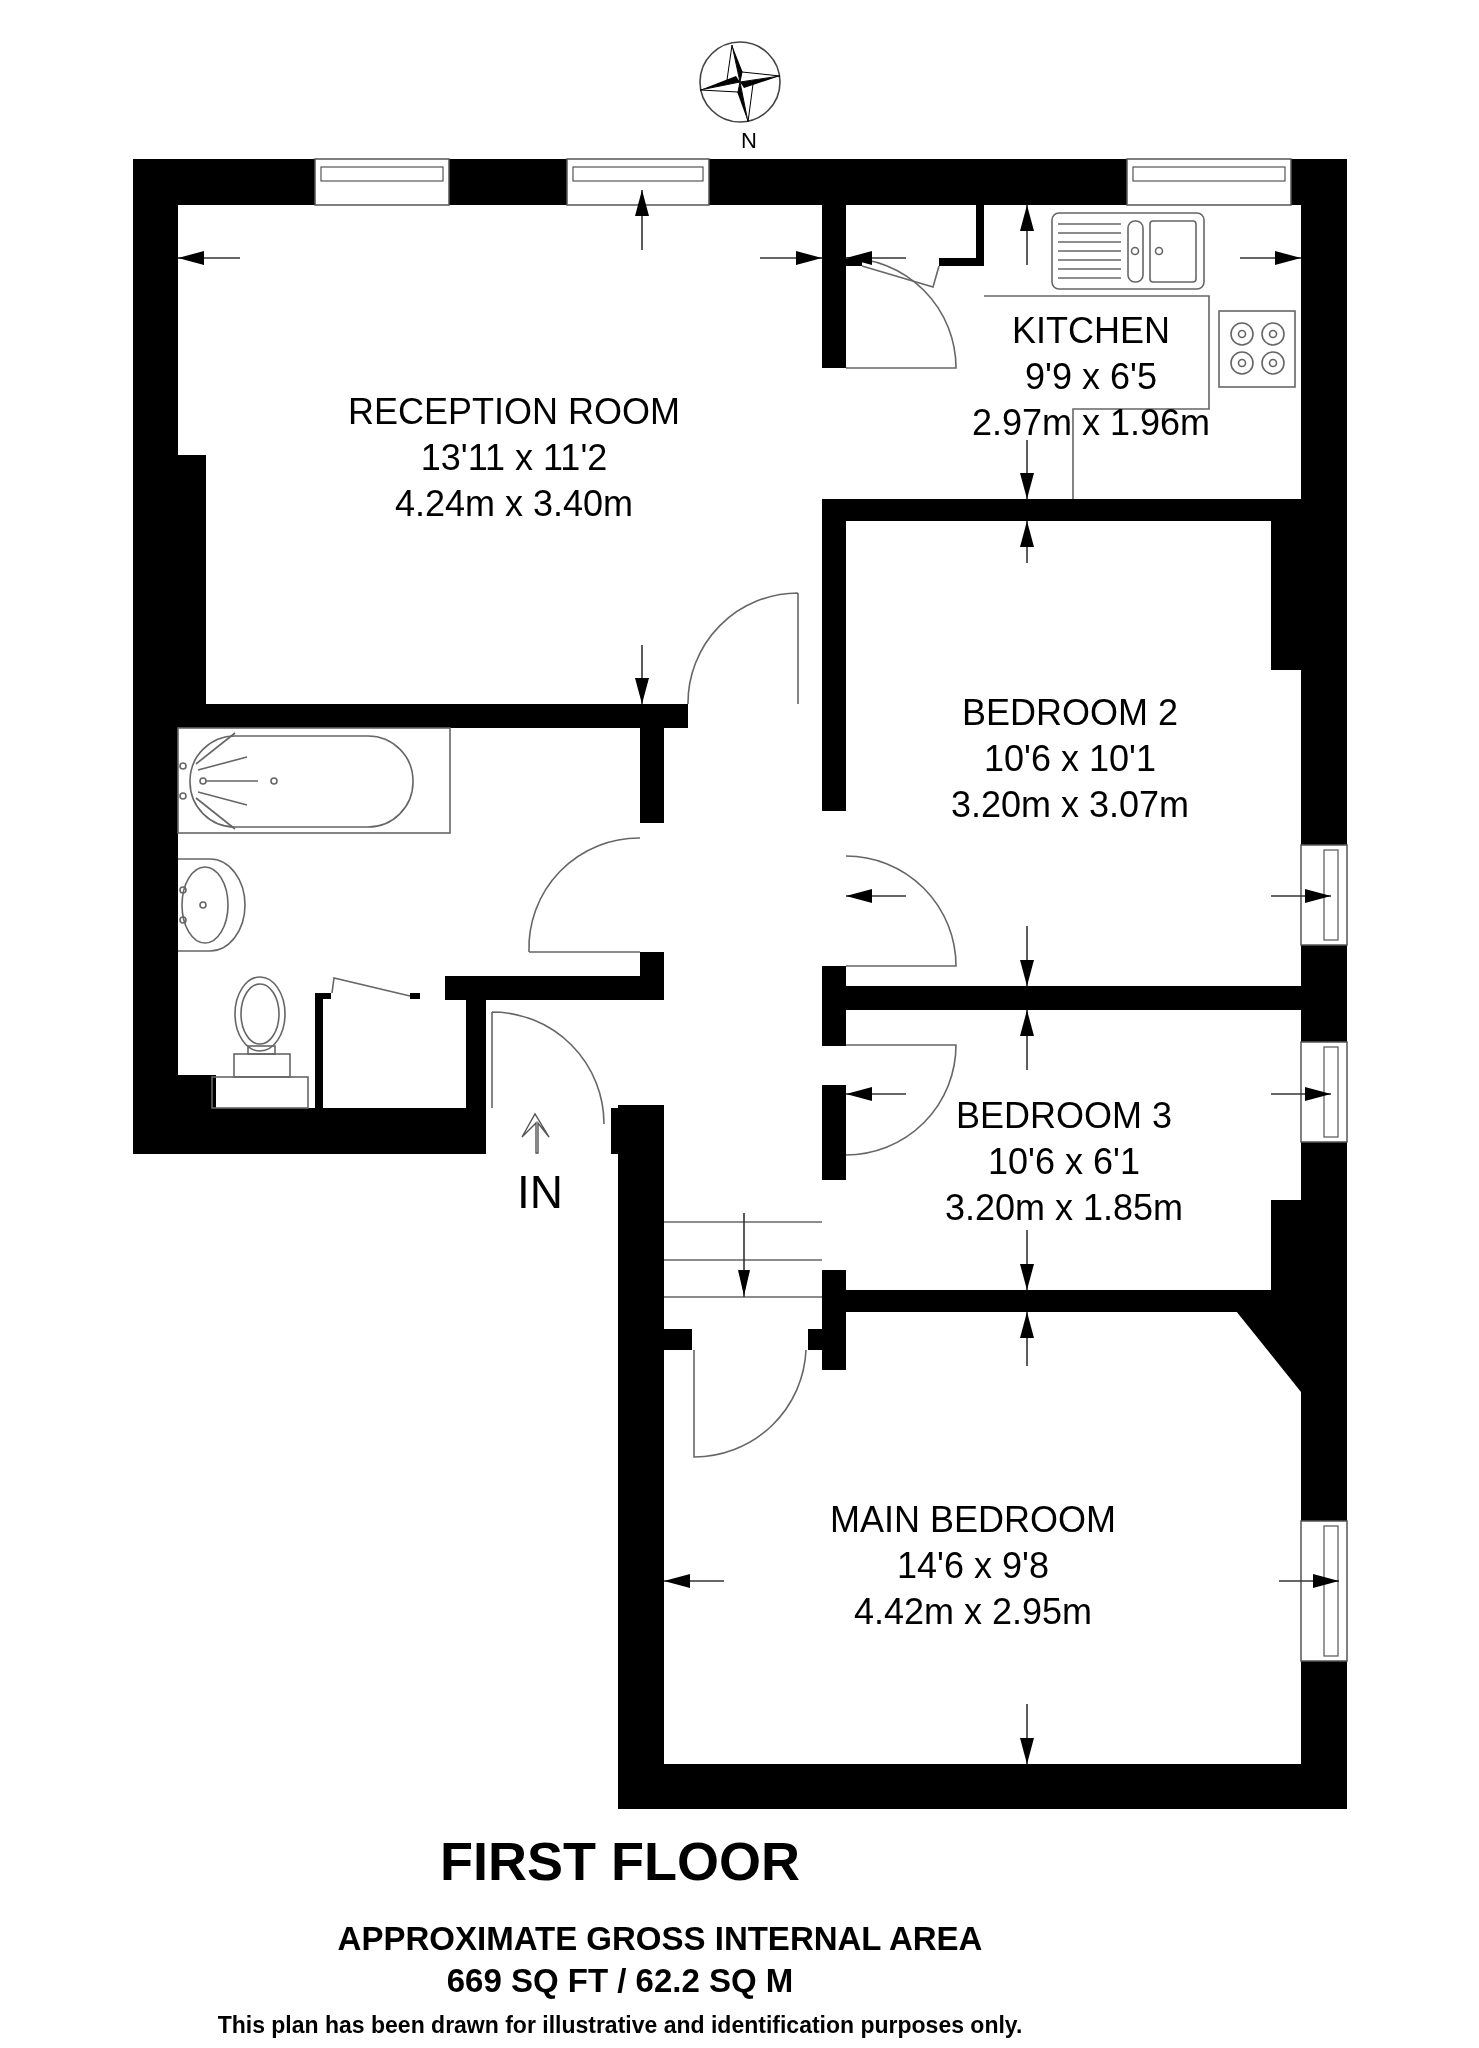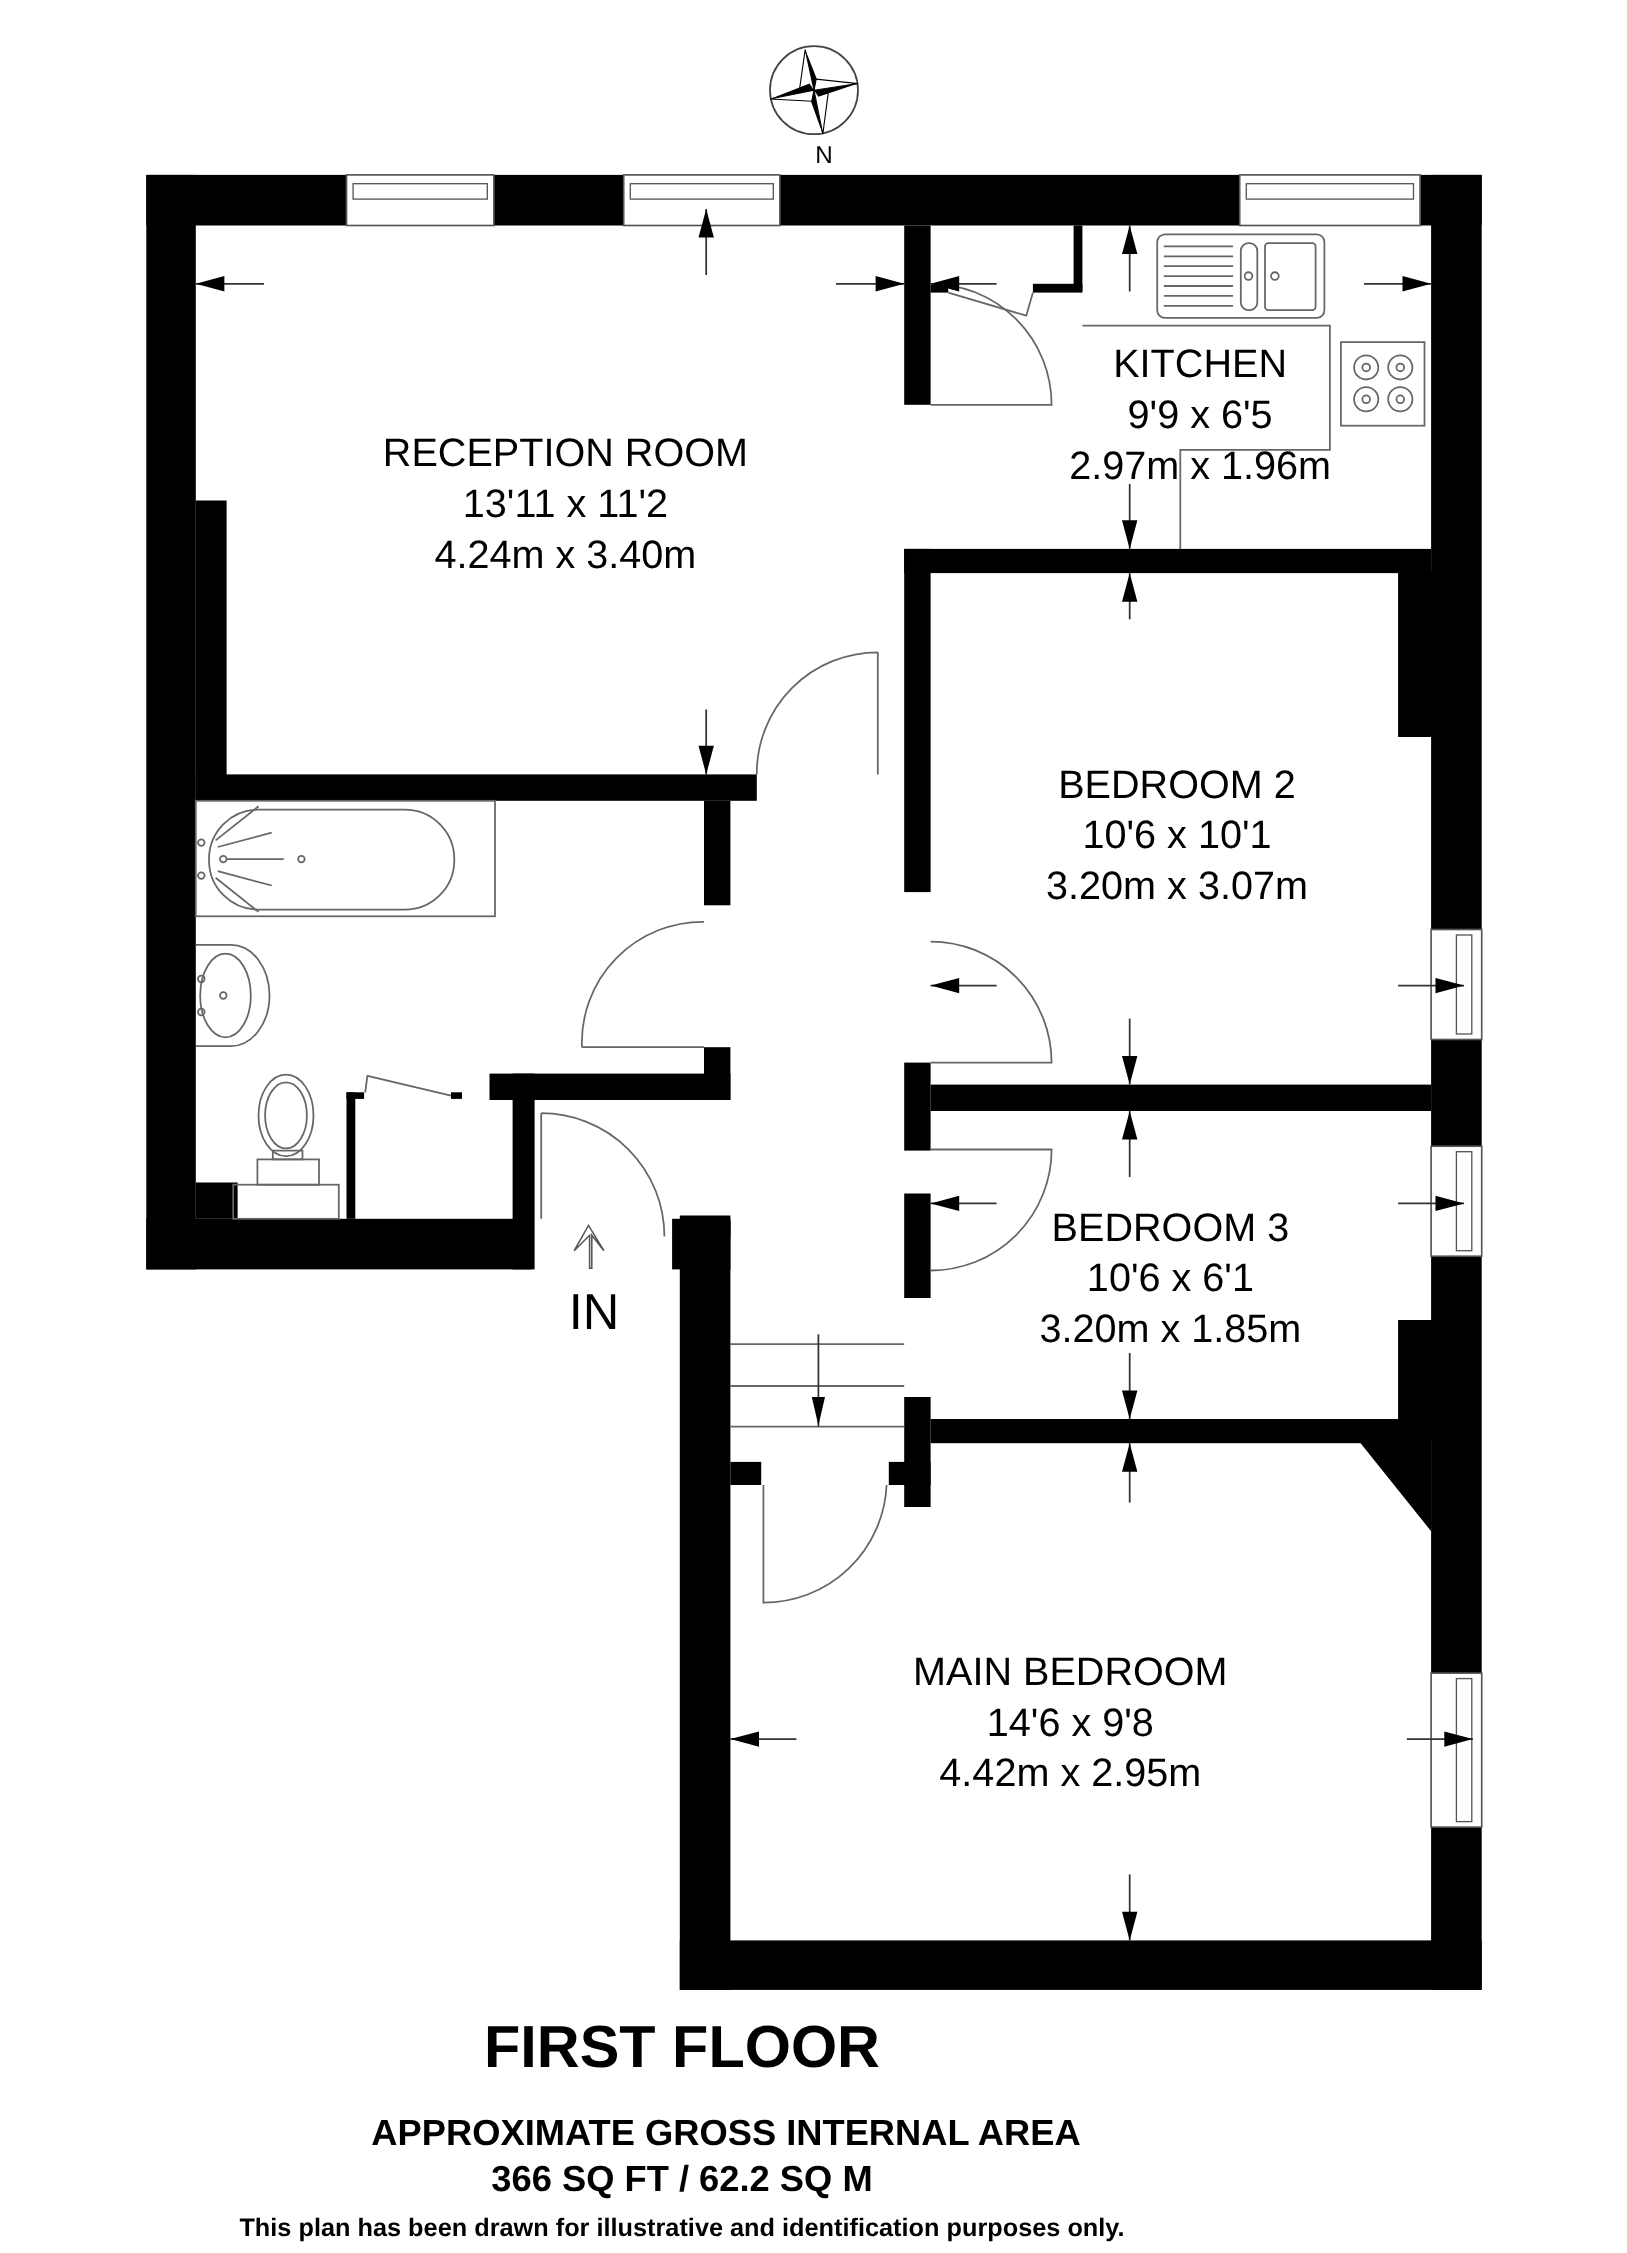--- a/index.html
+++ b/index.html
@@ -273,14 +273,14 @@
   </g>
   <g>
     <text x="973" y="1532" class="room-label-narrow">MAIN BEDROOM</text>
     <text x="973" y="1578" class="room-label-narrow">14'6 x 9'8</text>
     <text x="973" y="1624" class="room-label-narrow">4.42m x 2.95m</text>
   </g>
 </svg>
 
 <div id="floor-title" class="title">FIRST FLOOR</div>
 <div id="area-title" class="title">APPROXIMATE GROSS INTERNAL AREA</div>
-<div id="area-value" class="title">366 SQ FT / 62.2 SQ M</div>
+<div id="area-value" class="title">669 SQ FT / 62.2 SQ M</div>
 <div id="disclaimer" class="title">This plan has been drawn for illustrative and identification purposes only.</div>
 
 </body></html>

